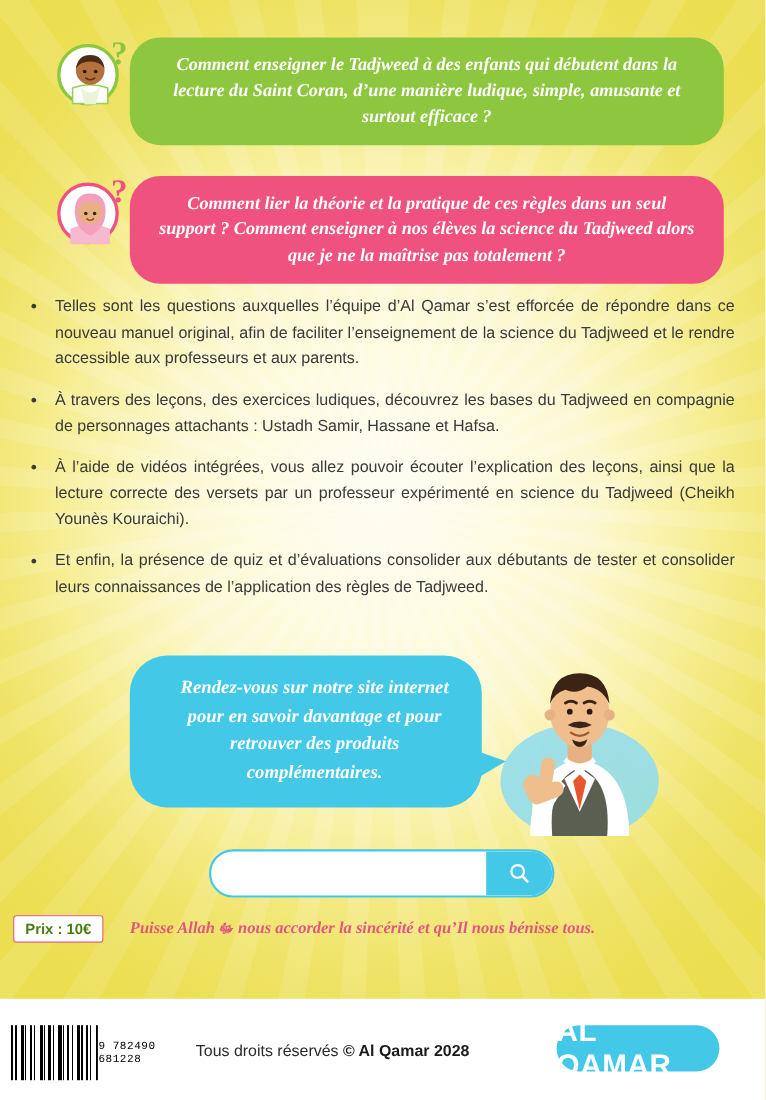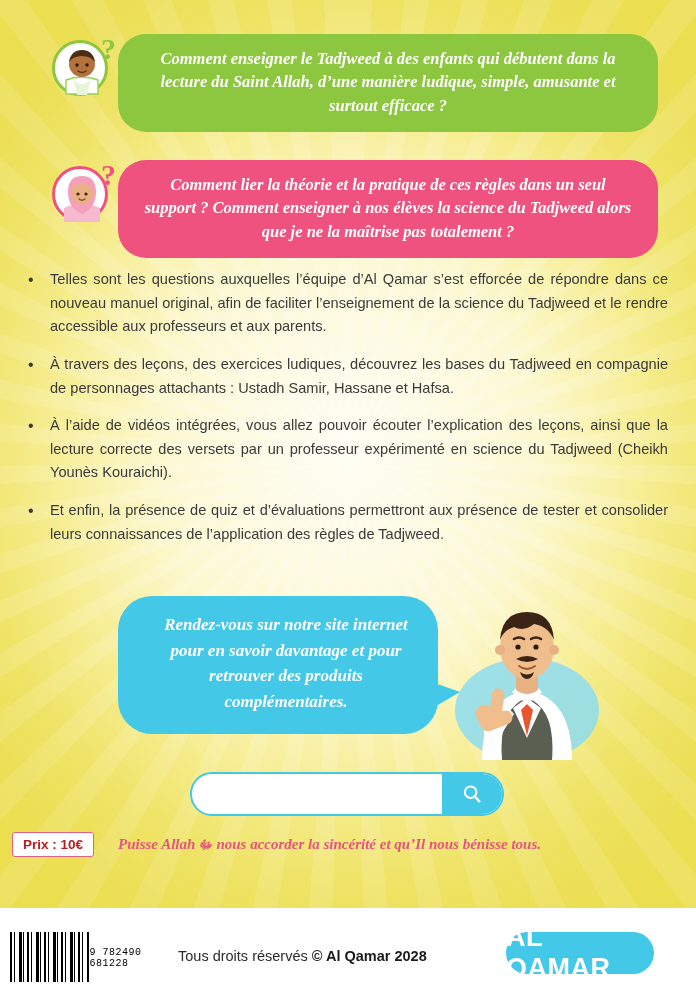--- a/index.html
+++ b/index.html
@@ -187,21 +187,21 @@
   .price-badge {
     position: absolute;
     left: 12px;
     top: 832px;
     background: #ffffff;
     border: 1px solid #e25f86;
     border-radius: 3px;
     padding: 4px 10px;
     font-size: 13.5px;
     font-weight: bold;
-    color: #b91c1c;
+    color: #4d7c0f;
   }
   .dua {
     position: absolute;
     left: 118px;
     top: 836px;
     width: 470px;
     color: #e2557f;
     font-family: "Liberation Serif", serif;
     font-style: italic;
     font-weight: bold;
@@ -295,21 +295,21 @@
           <path d="M27 45 q9 10 18 0 l-4 16 l-10 0 z" fill="#eaf4d8"></path>
           <circle cx="36" cy="30" r="13" fill="#b4713c"></circle>
           <path d="M23 28 q2 -12 13 -12 q11 0 13 12 q-4 -6 -13 -6 q-9 0 -13 6z" fill="#4a2c17"></path>
           <circle cx="31" cy="31" r="1.7" fill="#2b1a0e"></circle>
           <circle cx="41" cy="31" r="1.7" fill="#2b1a0e"></circle>
           <path d="M32 37 q4 3 8 0" stroke="#5d3318" stroke-width="1.5" fill="none" stroke-linecap="round"></path>
         </g>
       </svg>
       <div class="qmark">?</div>
     </div>
-    <div class="bubble green" style="width:490px;">Comment enseigner le Tadjweed à des enfants qui débutent dans la lecture du Saint Allah, d’une manière ludique, simple, amusante et surtout efficace ?</div>
+    <div class="bubble green" style="width:490px;">Comment enseigner le Tadjweed à des enfants qui débutent dans la lecture du Saint Coran, d’une manière ludique, simple, amusante et surtout efficace ?</div>
   </div>
 
   <div class="qblock" style="left:46px; top:160px; width:612px;">
     <div class="avatar av-girl">
       <div class="circle"></div>
       <svg class="face" viewBox="0 0 72 72">
         <g>
           <path d="M18 48 q18 -8 36 0 l0 14 l-36 0 z" fill="#f7b9cf"></path>
           <path d="M22 32 q0 -16 14 -16 q14 0 14 16 q0 16 -14 22 q-14 -6 -14 -22z" fill="#f4a0bd"></path>
           <circle cx="36" cy="33" r="11" fill="#e8b184"></circle>
@@ -332,21 +332,21 @@
     <div class="bullet-item">
       <div class="bullet-dot">•</div>
       <div class="bullet-text">À travers des leçons, des exercices ludiques, découvrez les bases du Tadjweed en compagnie de personnages attachants : Ustadh Samir, Hassane et Hafsa.</div>
     </div>
     <div class="bullet-item">
       <div class="bullet-dot">•</div>
       <div class="bullet-text">À l’aide de vidéos intégrées, vous allez pouvoir écouter l’explication des leçons, ainsi que la lecture correcte des versets par un professeur expérimenté en science du Tadjweed (Cheikh Younès Kouraichi).</div>
     </div>
     <div class="bullet-item">
       <div class="bullet-dot">•</div>
-      <div class="bullet-text">Et enfin, la présence de quiz et d’évaluations permettront aux présence de tester et consolider leurs connaissances de l’application des règles de Tadjweed.</div>
+      <div class="bullet-text">Et enfin, la présence de quiz et d’évaluations consolider aux débutants de tester et consolider leurs connaissances de l’application des règles de Tadjweed.</div>
     </div>
   </div>
 
   <svg class="teacher" viewBox="0 0 190 200">
     <ellipse cx="95" cy="150" rx="72" ry="52" fill="#8ddcf0" opacity="0.85"></ellipse>
 
     <path d="M50 200 q0 -62 45 -70 q45 8 45 70 z" fill="#ffffff"></path>
 
     <path d="M70 200 q-4 -52 25 -62 q29 10 25 62 z" fill="#5a5f52"></path>
     <path d="M95 138 l-14 10 l14 30 l14 -30 z" fill="#ffffff"></path>

